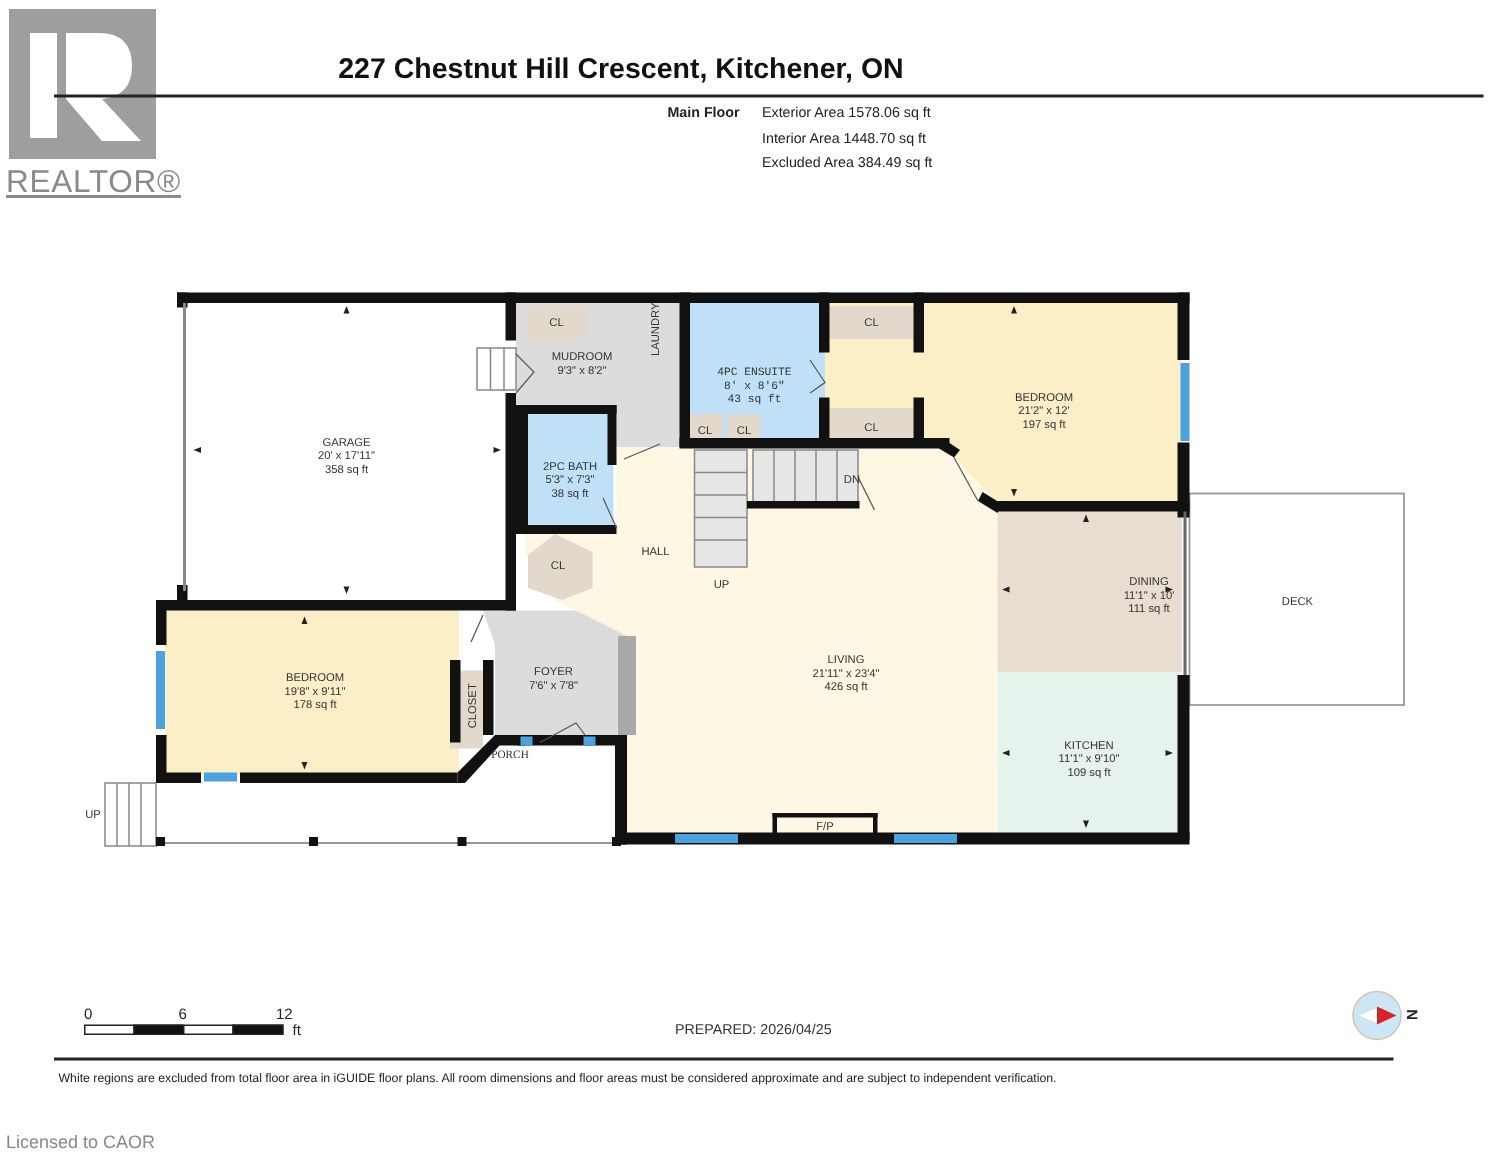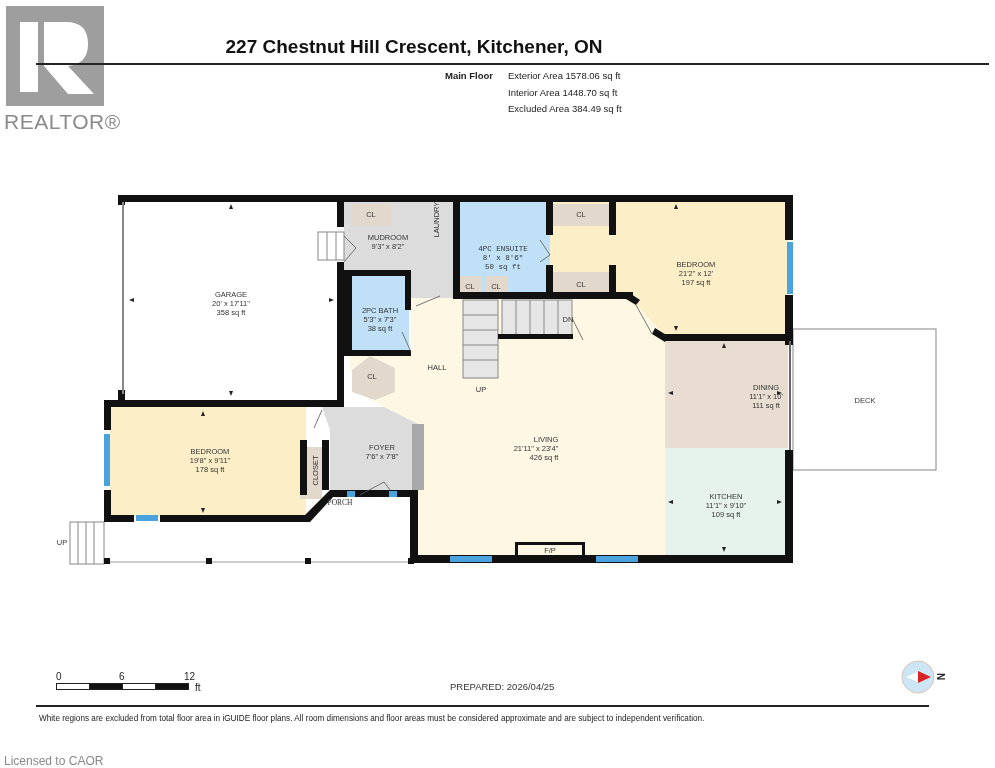--- a/index.html
+++ b/index.html
@@ -1,19 +1,19 @@
 <!DOCTYPE html>
 <html><head>
 <meta charset="utf-8">
 <style>
   html, body { margin:0; padding:0; background:#fff; }
   body { width:995px; height:768px; position:relative; overflow:hidden; font-family:"Liberation Sans", sans-serif; color:#222; }
   .abs { position:absolute; }
   .logo { left:6px; top:6px; width:98px; height:100px; background:#9e9e9e; }
-  .logo-text { left:4px; top:110px; font-size:21px; color:#8a8a8a; letter-spacing:0.5px; }
+  .logo-text { left:4px; top:110px; font-size:21px; color:#8a8a8a; letter-spacing:0.5px;text-decoration:underline; }
   .title { left:0; width:828px; top:36px; text-align:center; font-size:19px; font-weight:bold; color:#111; }
   .title-rule { left:36px; top:63px; width:953px; height:2px; background:#222; }
   .areas { left:445px; top:68px; font-size:9.5px; line-height:16.5px; }
   .areas .lbl { font-weight:bold; position:absolute; left:0; top:0; white-space:nowrap; }
   .areas .vals { position:absolute; left:63px; top:0; white-space:nowrap; }
   .plan { left:0; top:0; }
   .room-text { position:absolute; font-size:7.5px; text-align:center; line-height:9px; color:#333; white-space:nowrap; transform:translateX(-50%); }
   .scale { left:56px; top:671px; }
   .scale-bar { position:absolute; top:12px; height:5px; border:1px solid #222; }
   .scale-lbl { position:absolute; font-size:10px; color:#222; }
@@ -187,37 +187,37 @@
     <div>9'3" x 8'2"</div>
 </div>
 <div class="room-text" style="left:380px; top:306px;">
   <div>2PC BATH</div>
     <div>5'3" x 7'3"</div>
     <div>38 sq ft</div>
 </div>
 <div class="room-text" style="left:503px; top:245px;font-family:Liberation Mono, monospace;">
   <div>4PC ENSUITE</div>
     <div>8' x 8'6"</div>
-    <div>50 sq ft</div>
+    <div>43 sq ft</div>
 </div>
 <div class="room-text" style="left:696px; top:260px;">
   <div>BEDROOM</div>
     <div>21'2" x 12'</div>
     <div>197 sq ft</div>
 </div>
 <div class="room-text" style="left:210px; top:447px;">
   <div>BEDROOM</div>
     <div>19'8" x 9'11"</div>
     <div>178 sq ft</div>
 </div>
-<div class="room-text" style="left:369px; top:443px;margin-left:13px;">
+<div class="room-text" style="left:369px; top:443px;">
   <div>FOYER</div>
     <div>7'6" x 7'8"</div>
 </div>
-<div class="room-text" style="left:536px; top:435px;text-align:right;">
+<div class="room-text" style="left:564px; top:435px;">
   <div>LIVING</div>
     <div>21'11" x 23'4"</div>
     <div>426 sq ft</div>
 </div>
 <div class="room-text" style="left:726px; top:383px;margin-left:40px;">
   <div>DINING</div>
     <div>11'1" x 10'</div>
     <div>111 sq ft</div>
 </div>
 <div class="room-text" style="left:726px; top:492px;">

